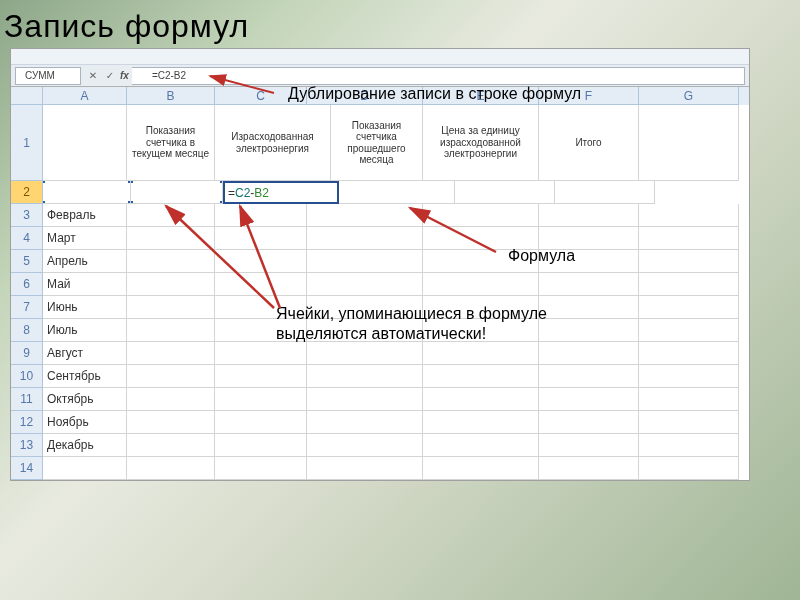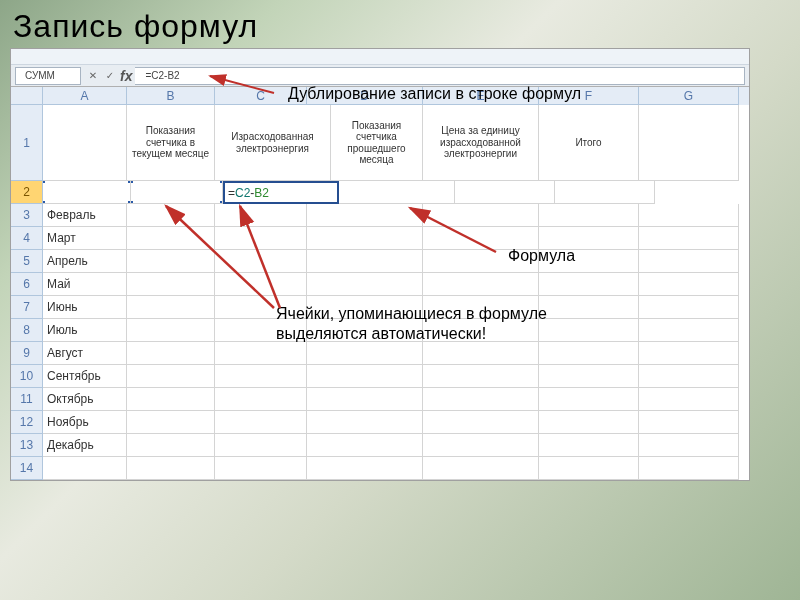--- a/index.html
+++ b/index.html
@@ -8,21 +8,21 @@
       height: 600px;
       font-family: Arial, sans-serif;
       background: linear-gradient(135deg, #8da688 0%, #c2d4b8 20%, #e8eae0 40%, #d4dac8 60%, #9fb595 100%);
       overflow: hidden;
       position: relative;
     }
     .slide-title {
       font-size: 32px;
       font-weight: 300;
       color: #000;
-      padding: 8px 13px 6px;
+      padding: 8px 4px 6px;
       letter-spacing: 1px;
     }
     .excel-container {
       position: absolute;
       top: 48px;
       left: 10px;
       width: 740px;
       background: #fff;
       border: 1px solid #a0a0a0;
     }
@@ -57,30 +57,30 @@
       color: #444;
     }
     .fx-controls {
       display: flex;
       align-items: center;
       gap: 3px;
       padding: 0 3px;
       color: #666;
     }
     .fx-btn { width: 14px; text-align: center; cursor: pointer; font-size: 10px; }
-    .fx-label { font-style: italic; font-weight: bold; font-size: 14px; color: #555; }
+    .fx-label { font-style: italic; font-weight: bold; font-size: 10px; color: #555; }
     .formula-input {
       flex: 1;
       height: 18px;
       background: #fff;
       border: 1px solid #a8b4c2;
       border-left: none;
       display: flex;
       align-items: center;
-      padding-left: 10px;
+      padding-left: 20px;
       font-size: 10px;
       color: #444;
       margin-right: 4px;
     }
     .grid-wrap { position: relative; }
     .sel-all {
       position: absolute; top: 0; left: 0; width: 32px; height: 18px;
       background: #e4ecf6; border-right: 1px solid #b0c6dd; border-bottom: 1px solid #b0c6dd;
     }
     .col-headers {

